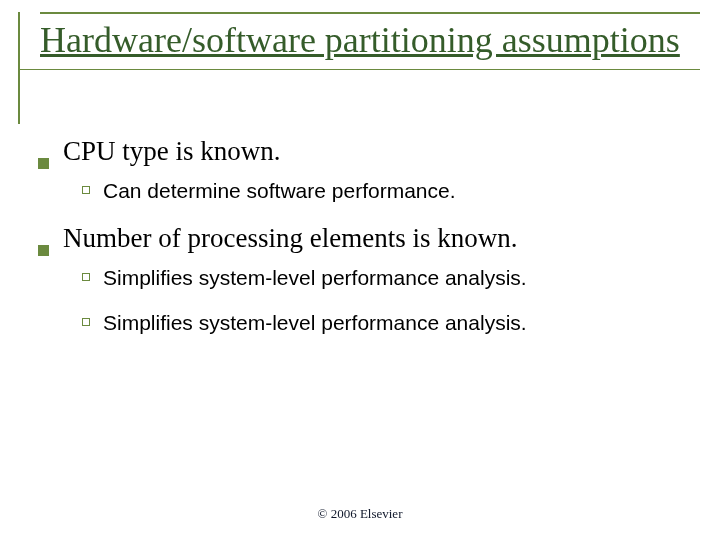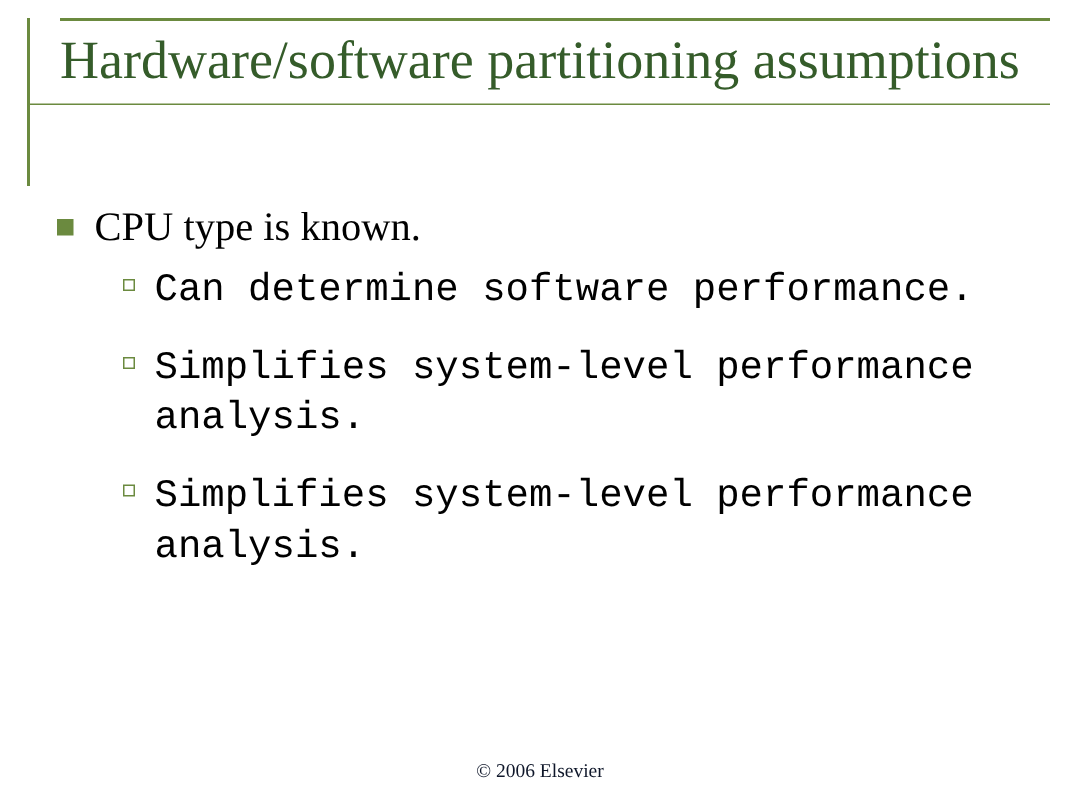--- a/index.html
+++ b/index.html
@@ -27,20 +27,21 @@
     margin-left: 22px;
     margin-bottom: 2px;
   }
   .title-text {
     font-size: 36px;
     color: #355c2a;
     line-height: 1.15;
     padding-left: 22px;
     padding-top: 4px;
     padding-bottom: 6px;
+    text-decoration: underline;
   }
   .title-rule-left {
     position: absolute;
     top: 0;
     left: 0;
     width: 0;
     height: 112px;
     border-left: 2px solid #6b8a3f;
   }
   .title-rule-bottom {
@@ -48,21 +49,21 @@
     margin-top: 2px;
   }
   .body {
     position: absolute;
     top: 135px;
     left: 38px;
     right: 30px;
   }
   .b1 {
     display: flex;
-    align-items: flex-start;
+    align-items: flex-end;
     margin-bottom: 8px;
   }
   .b1-bullet {
     width: 11px;
     height: 11px;
     background: #6b8a3f;
     margin-top: 11px;
     margin-right: 14px;
     flex-shrink: 0;
   }
@@ -80,24 +81,24 @@
   }
   .b2-bullet {
     width: 8px;
     height: 8px;
     border: 1px solid #6b8a3f;
     margin-top: 9px;
     margin-right: 13px;
     flex-shrink: 0;
   }
   .b2-text {
-    font-size: 26px;
+    font-size: 21px;
     color: #000;
     line-height: 1.3;
-    font-family: Liberation Mono, monospace;
+    font-family: Liberation Sans, sans-serif;
   }
   .footer {
     position: absolute;
     bottom: 18px;
     left: 0;
     right: 0;
     text-align: center;
     font-size: 13px;
     color: #0f172a;
   }
@@ -118,20 +119,24 @@
 
     <div class="b1">
       <div class="b1-bullet"></div>
       <div class="b1-text">CPU type is known.</div>
     </div>
     <div class="b2">
       <div class="b2-bullet"></div>
       <div class="b2-text">Can determine software performance.</div>
     </div>
 
+    <div class="b1">
+      <div class="b1-bullet"></div>
+      <div class="b1-text">Number of processing elements is known.</div>
+    </div>
     <div class="b2">
       <div class="b2-bullet"></div>
       <div class="b2-text">Simplifies system-level performance analysis.</div>
     </div>
 
     <div class="b2">
       <div class="b2-bullet"></div>
       <div class="b2-text">Simplifies system-level performance analysis.</div>
     </div>
 

